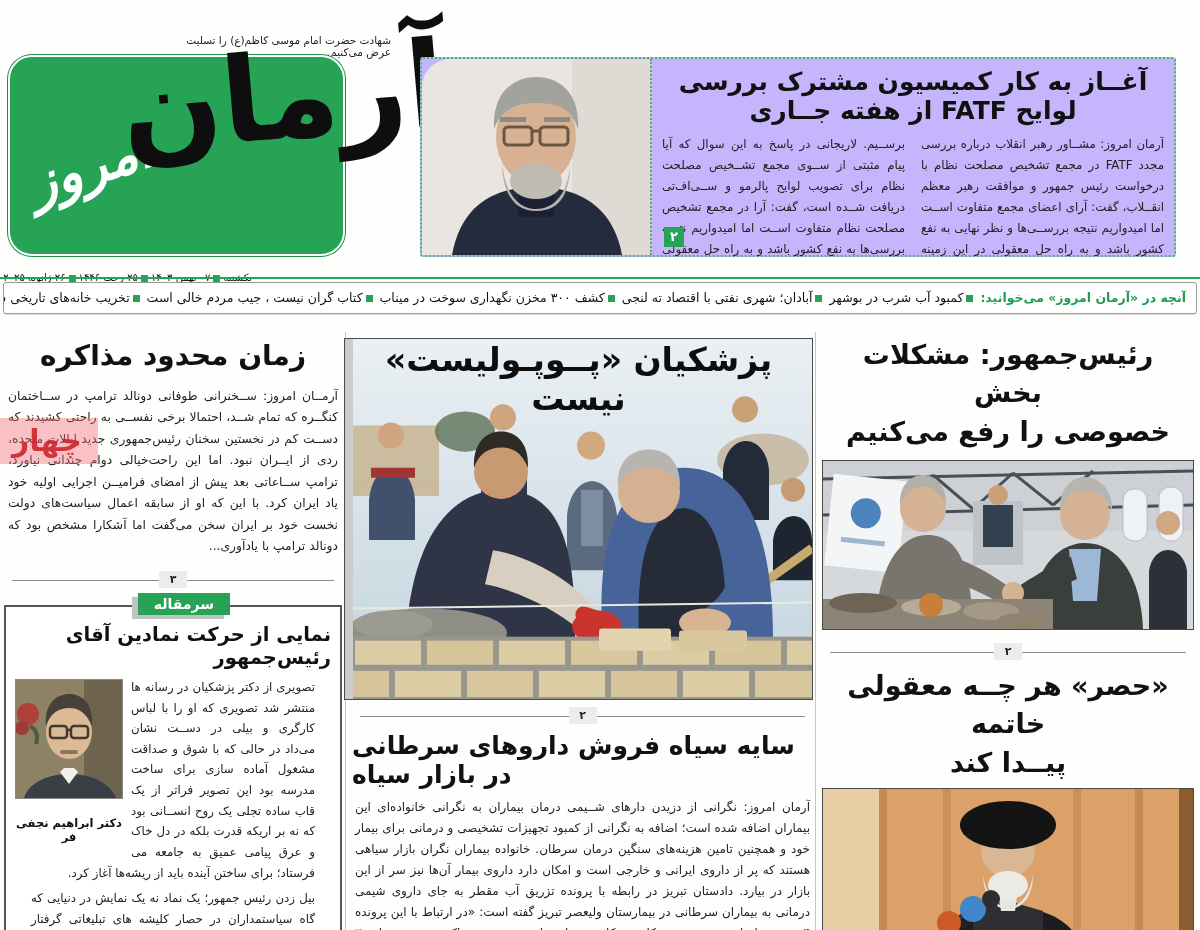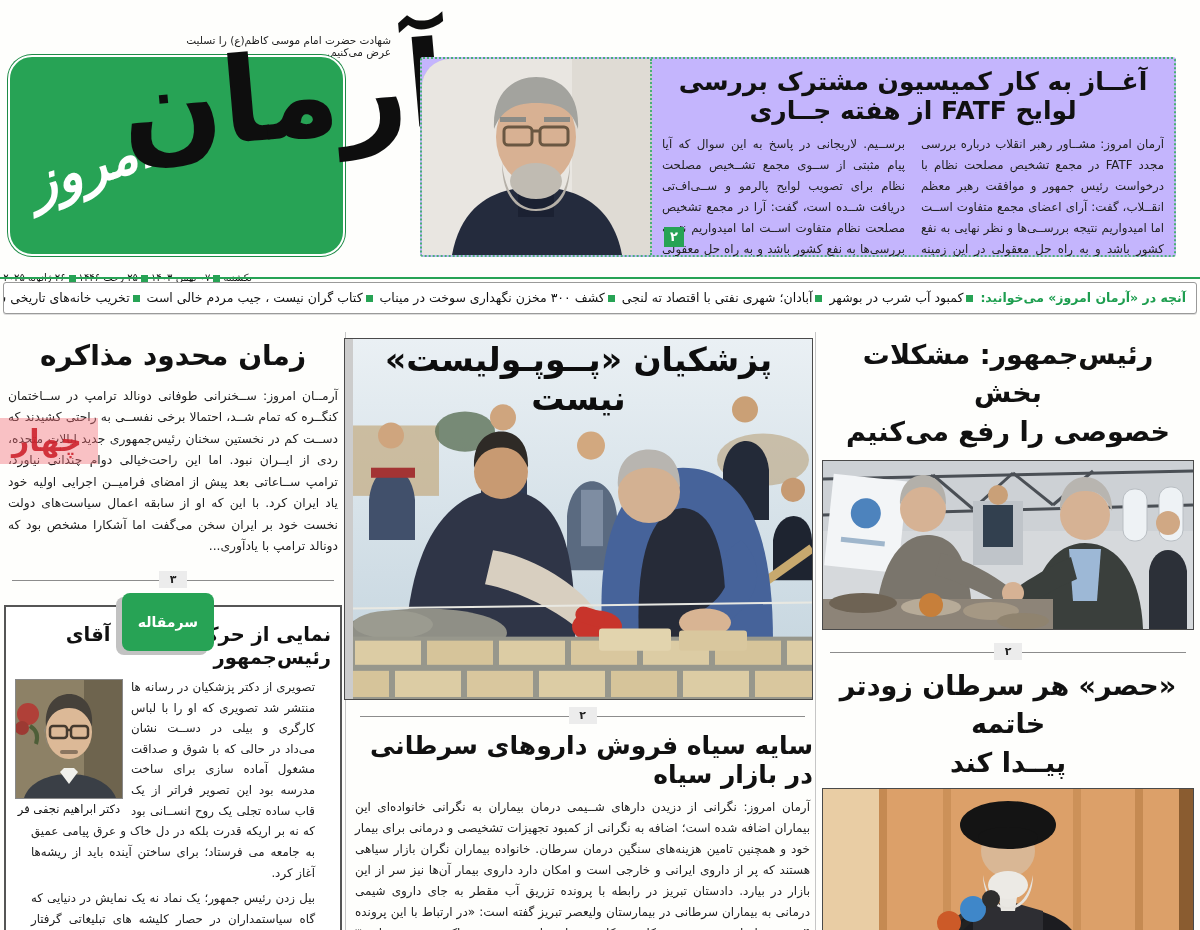--- a/index.html
+++ b/index.html
@@ -38,32 +38,32 @@
   .photo-frame svg{display:block;width:100%;height:100%;}
   .divider{position:relative;border-top:1px solid #8c8c8c;margin:22px 8px 14px;}
   .divider span{position:absolute;top:-10px;left:50%;transform:translateX(-50%);background:#ececec;color:#222;min-width:22px;height:17px;font-size:11px;font-weight:700;line-height:17px;text-align:center;padding:0 3px;}
   .body-text{font-size:12px;line-height:1.75;text-align:justify;color:#222;}
 
   
   .left-col{left:4px;width:338px;}
   .talks-body{position:relative;margin-top:10px;padding:0 4px;}
   .stamp{position:absolute;top:32px;left:-8px;width:102px;height:46px;background:rgba(243,110,118,0.42);color:rgba(205,35,45,0.9);font-size:30px;font-weight:700;line-height:46px;text-align:center;pointer-events:none;}
   .editorial{position:relative;border:2px solid #555;margin-top:24px;padding:14px 9px 6px;min-height:330px;background:#fff;}
-  .ed-badge{position:absolute;top:-14px;right:126px;background:#27a355;color:#fff;font-size:14px;font-weight:700;padding:21px 16px;box-shadow:-6px 4px 0 #c2c2c2;border-radius:8px;}
+  .ed-badge{position:absolute;top:-14px;right:110px;background:#27a355;color:#fff;font-size:14px;font-weight:700;padding:3px 16px;box-shadow:-6px 4px 0 #c2c2c2;}
   .ed-headline{font-size:19.5px;font-weight:700;text-align:right;margin:2px 0 8px;color:#111;}
   .author-fig{float:left;width:108px;margin:2px 8px 2px 0;text-align:center;}
   .author-fig .photo-frame{width:106px;height:118px;border:1px solid #888;}
-  .author-name{font-size:11.5px;font-weight:400;margin-top:3px;color:#111;}
+  .author-name{font-size:11.5px;font-weight:700;margin-top:17px;color:#111;}
   .editorial p{margin:0 16px 5px;}
 
   
   .center-col{left:352px;top:338px;width:461px;}
   .center-photo{position:relative;width:459px;height:360px;padding-left:8px;}
   .photo-headline{position:absolute;top:1px;left:0;width:100%;text-align:center;font-size:33px;font-weight:700;color:#0d0d0d;}
-  .drug-headline{font-size:25px;font-weight:700;text-align:right;color:#111;margin:4px 0 8px;}
+  .drug-headline{font-size:25px;font-weight:700;text-align:left;color:#111;margin:4px 0 8px;}
 
   
   .right-col{left:822px;width:372px;}
   .rc-photo1{width:370px;height:168px;margin-top:9px;}
   .rc-photo2{width:370px;height:158px;margin-top:2px;}
 </style>
 </head>
 <body>
 
 <div id="page">
@@ -291,21 +291,21 @@
         <ellipse cx="108" cy="146" rx="30" ry="9" fill="#b7ab98"></ellipse>
         <ellipse cx="168" cy="150" rx="28" ry="9" fill="#a59884"></ellipse>
         <circle cx="108" cy="144" r="12" fill="#c77f3a"></circle>
         <ellipse cx="200" cy="160" rx="26" ry="8" fill="#8f836f"></ellipse>
       </svg>
     </div>
     <div class="divider">
         <span>۲</span>
       </div>
     <h2 class="big">
-      <span style="display:block;">«حصر» هر سرطان زودتر خاتمه</span>
+      <span style="display:block;">«حصر» هر چــه معقولی خاتمه</span>
       <span style="display:block;">پیــدا کند</span>
     </h2>
     <div class="photo-frame rc-photo2">
       <svg viewBox="0 0 370 158" preserveAspectRatio="none">
         <rect width="370" height="158" fill="#dca069"></rect>
         <rect x="0" y="0" width="56" height="158" fill="#e9cda4"></rect>
         <rect x="56" y="0" width="8" height="158" fill="#c58a52"></rect>
         <rect x="120" y="0" width="8" height="158" fill="#c58a52" opacity="0.7"></rect>
         <rect x="250" y="0" width="8" height="158" fill="#c58a52" opacity="0.7"></rect>
         <rect x="312" y="0" width="8" height="158" fill="#c58a52"></rect>

